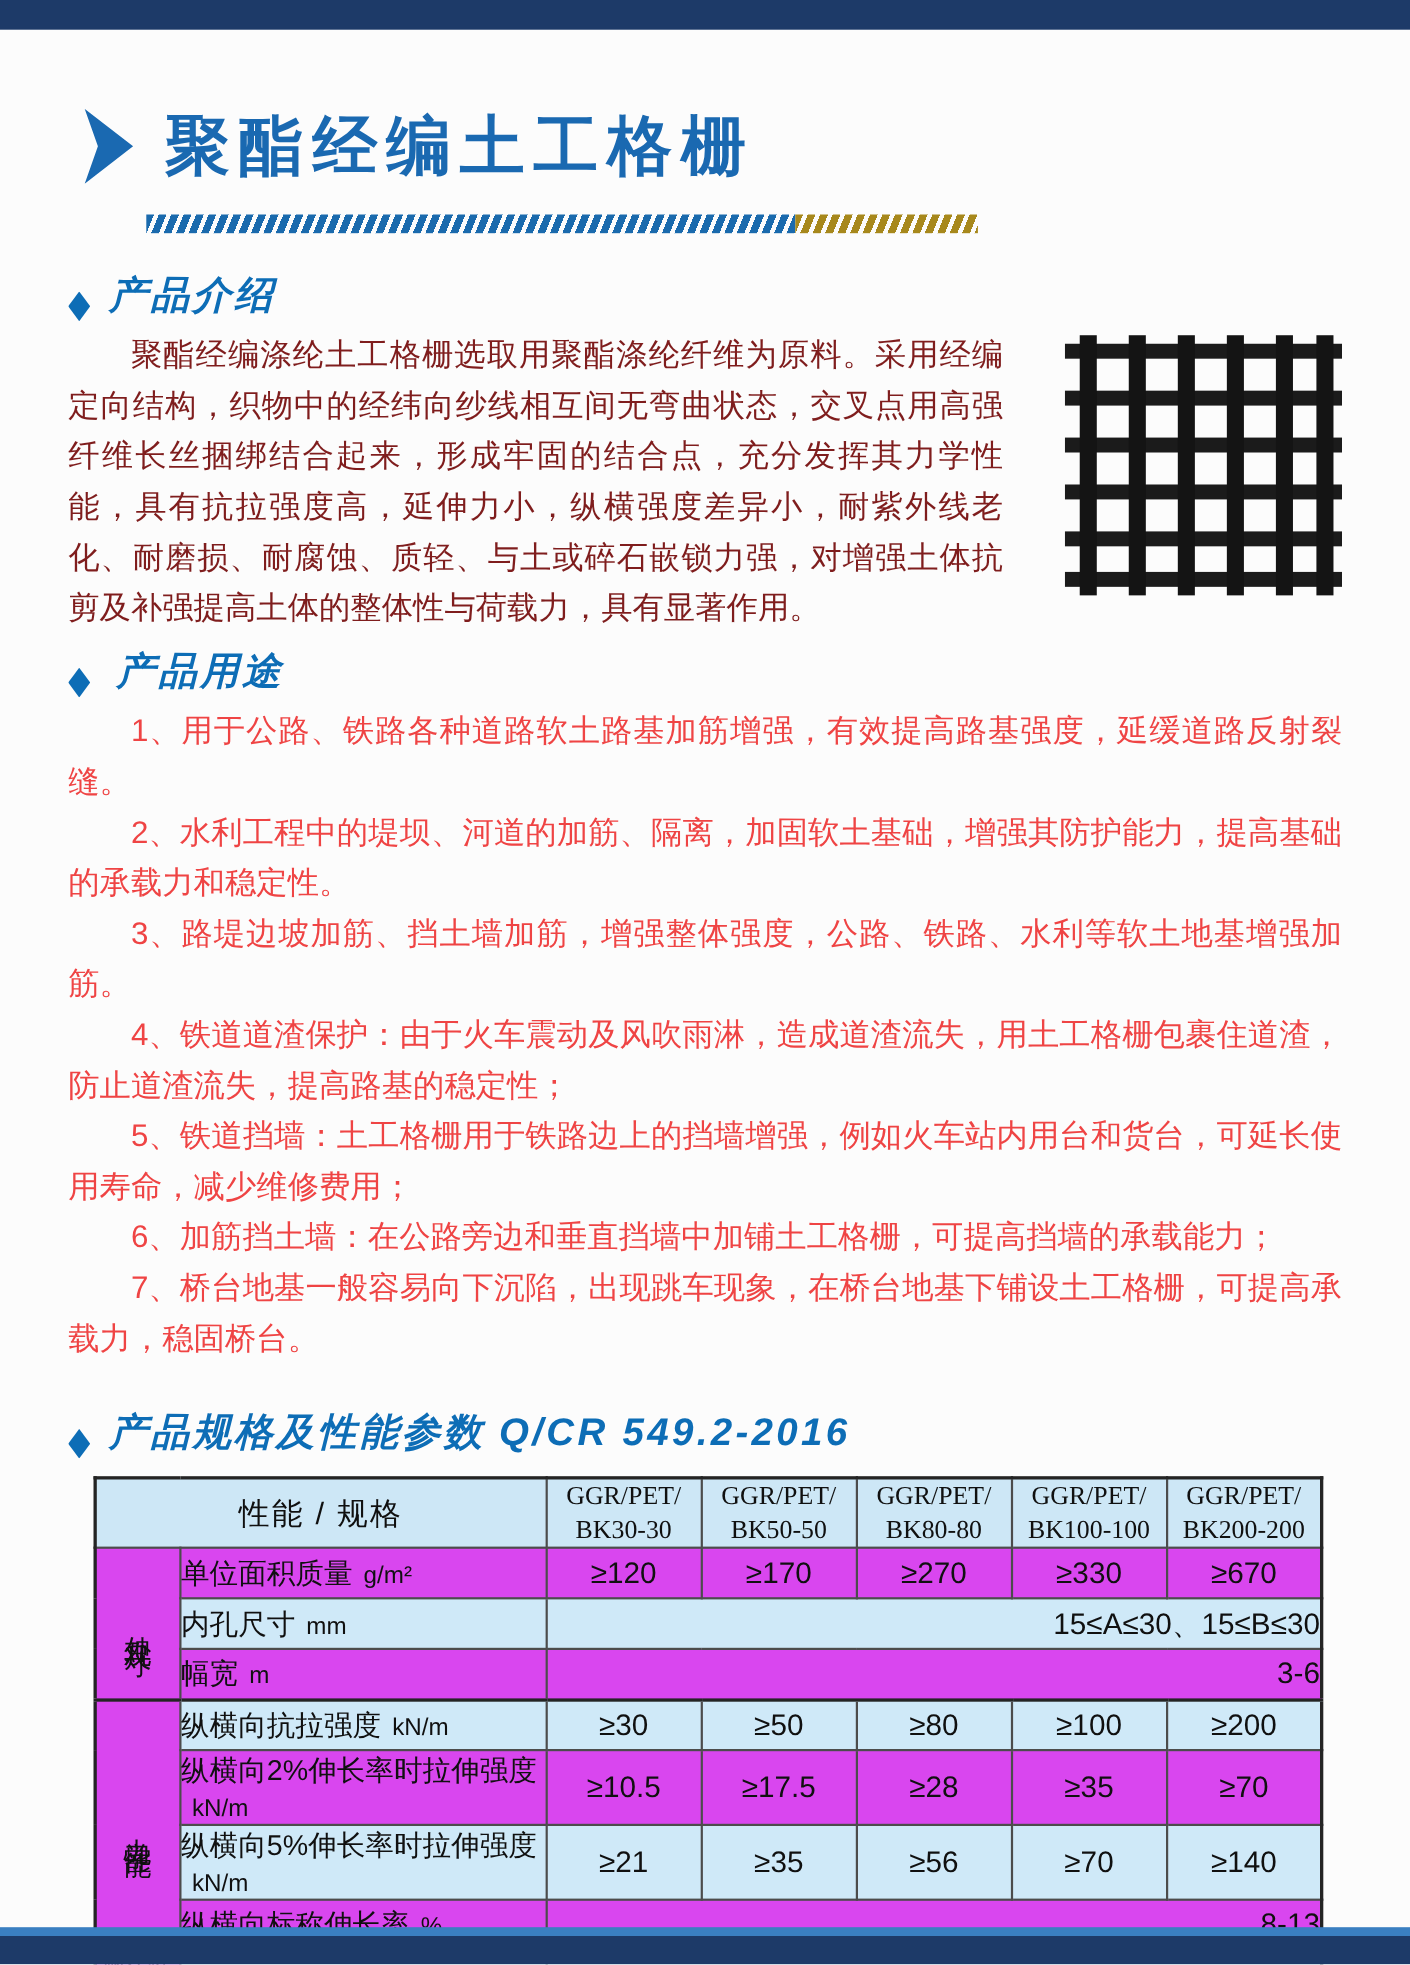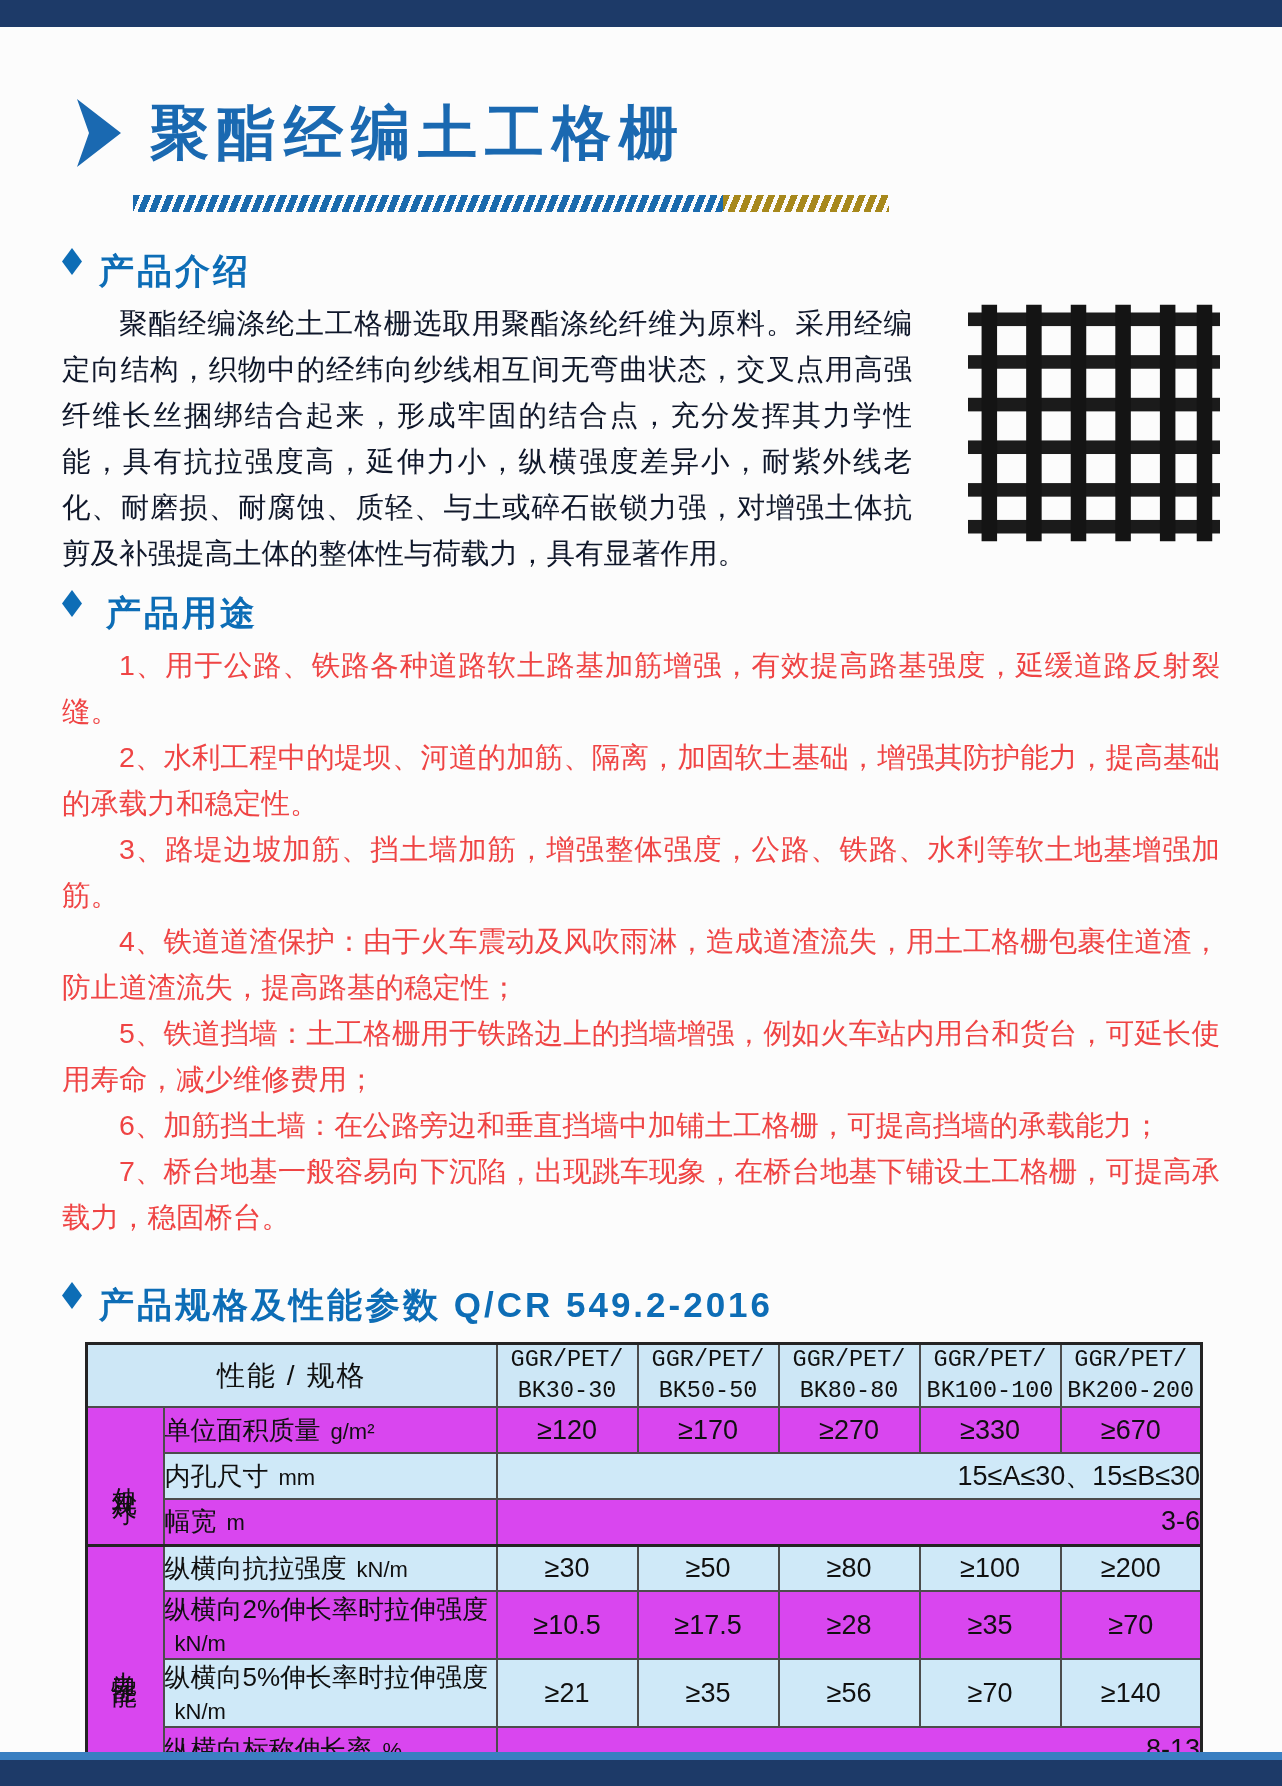--- a/index.html
+++ b/index.html
@@ -39,34 +39,34 @@
   .stripes.blue {
     width: 590px;
     background: repeating-linear-gradient(112deg, #1a6aad 0 6.5px, rgba(0,0,0,0) 6.5px 10.5px);
   }
   .stripes.gold {
     width: 166px;
     background: repeating-linear-gradient(112deg, #a7881c 0 6.5px, rgba(0,0,0,0) 6.5px 10.5px);
   }
 
   
-  .sec-head { display: flex; align-items: flex-start; gap: 17px; margin-left: 62px; height: 44px; }
+  .sec-head { display: flex; align-items: flex-end; gap: 17px; margin-left: 62px; height: 44px; font-style: italic; }
   .diamond { width: 20px; height: 27px; background: #0d6db6;
              clip-path: polygon(50% 0, 100% 50%, 50% 100%, 0 50%); flex: 0 0 auto; }
   .sec-title { margin: 0; font-size: 35px; font-weight: 800; color: #0d6db6; letter-spacing: 3px; white-space: nowrap; }
   .mt-intro { margin-top: 36px; }
   .mt-uses  { margin-top: 14px; gap: 24px; }
   .mt-specs { margin-top: 42px; }
 
   
   .intro-wrap { display: flex; gap: 56px; margin: 8px 62px 0 62px; }
   .intro-text {
     flex: 1; margin: 0;
     font-size: 28.5px; line-height: 46px;
-    text-align: justify; text-indent: 2em; color: #0f172a;
+    text-align: justify; text-indent: 2em; color: #7f1d1d;
   }
   .product-figure { width: 252px; flex: 0 0 auto; margin-top: 4px; }
   .product-figure svg { width: 252px; height: 238px; display: block; }
 
   
   .uses-list { margin: 8px 62px 0 62px; }
   .use-item { margin: 0; font-size: 28.5px; line-height: 46px; text-align: justify; text-indent: 2em; color: #ef4444; }
 
   
   .spec-table {
@@ -87,21 +87,21 @@
   .col-val   { width: 141px; }
 
   tr.r-head   { height: 62px; }
   tr.r-data   { height: 46px; }
 
   .bg-head   { background: #cde7f6; }
   .bg-shade  { background: #cfe9f8; }
   .bg-white  { background: #d946ef; }
 
   .cell-corner { text-align: center; font-size: 28px; letter-spacing: 2px; }
-  .cell-model  { text-align: center; font-size: 23.5px; line-height: 1.3; font-family: Liberation Mono, monospace; margin-left: 44px; }
+  .cell-model  { text-align: center; font-size: 23.5px; line-height: 1.3; font-family: Liberation Serif, serif; margin-left: 44px; }
   .cell-prop   { padding-left: 20px; font-size: 26px; }
   .cell-prop .unit { font-size: 22px; margin-left: 10px; font-family: "Liberation Sans", sans-serif; }
   .cell-val    { text-align: center; font-size: 27px; }
   .cell-merged { text-align: right; font-size: 27px; }
   .cell-group-vert {
     writing-mode: vertical-rl;
     text-orientation: upright;
     text-align: center;
     font-size: 25px;
     letter-spacing: 4px;

